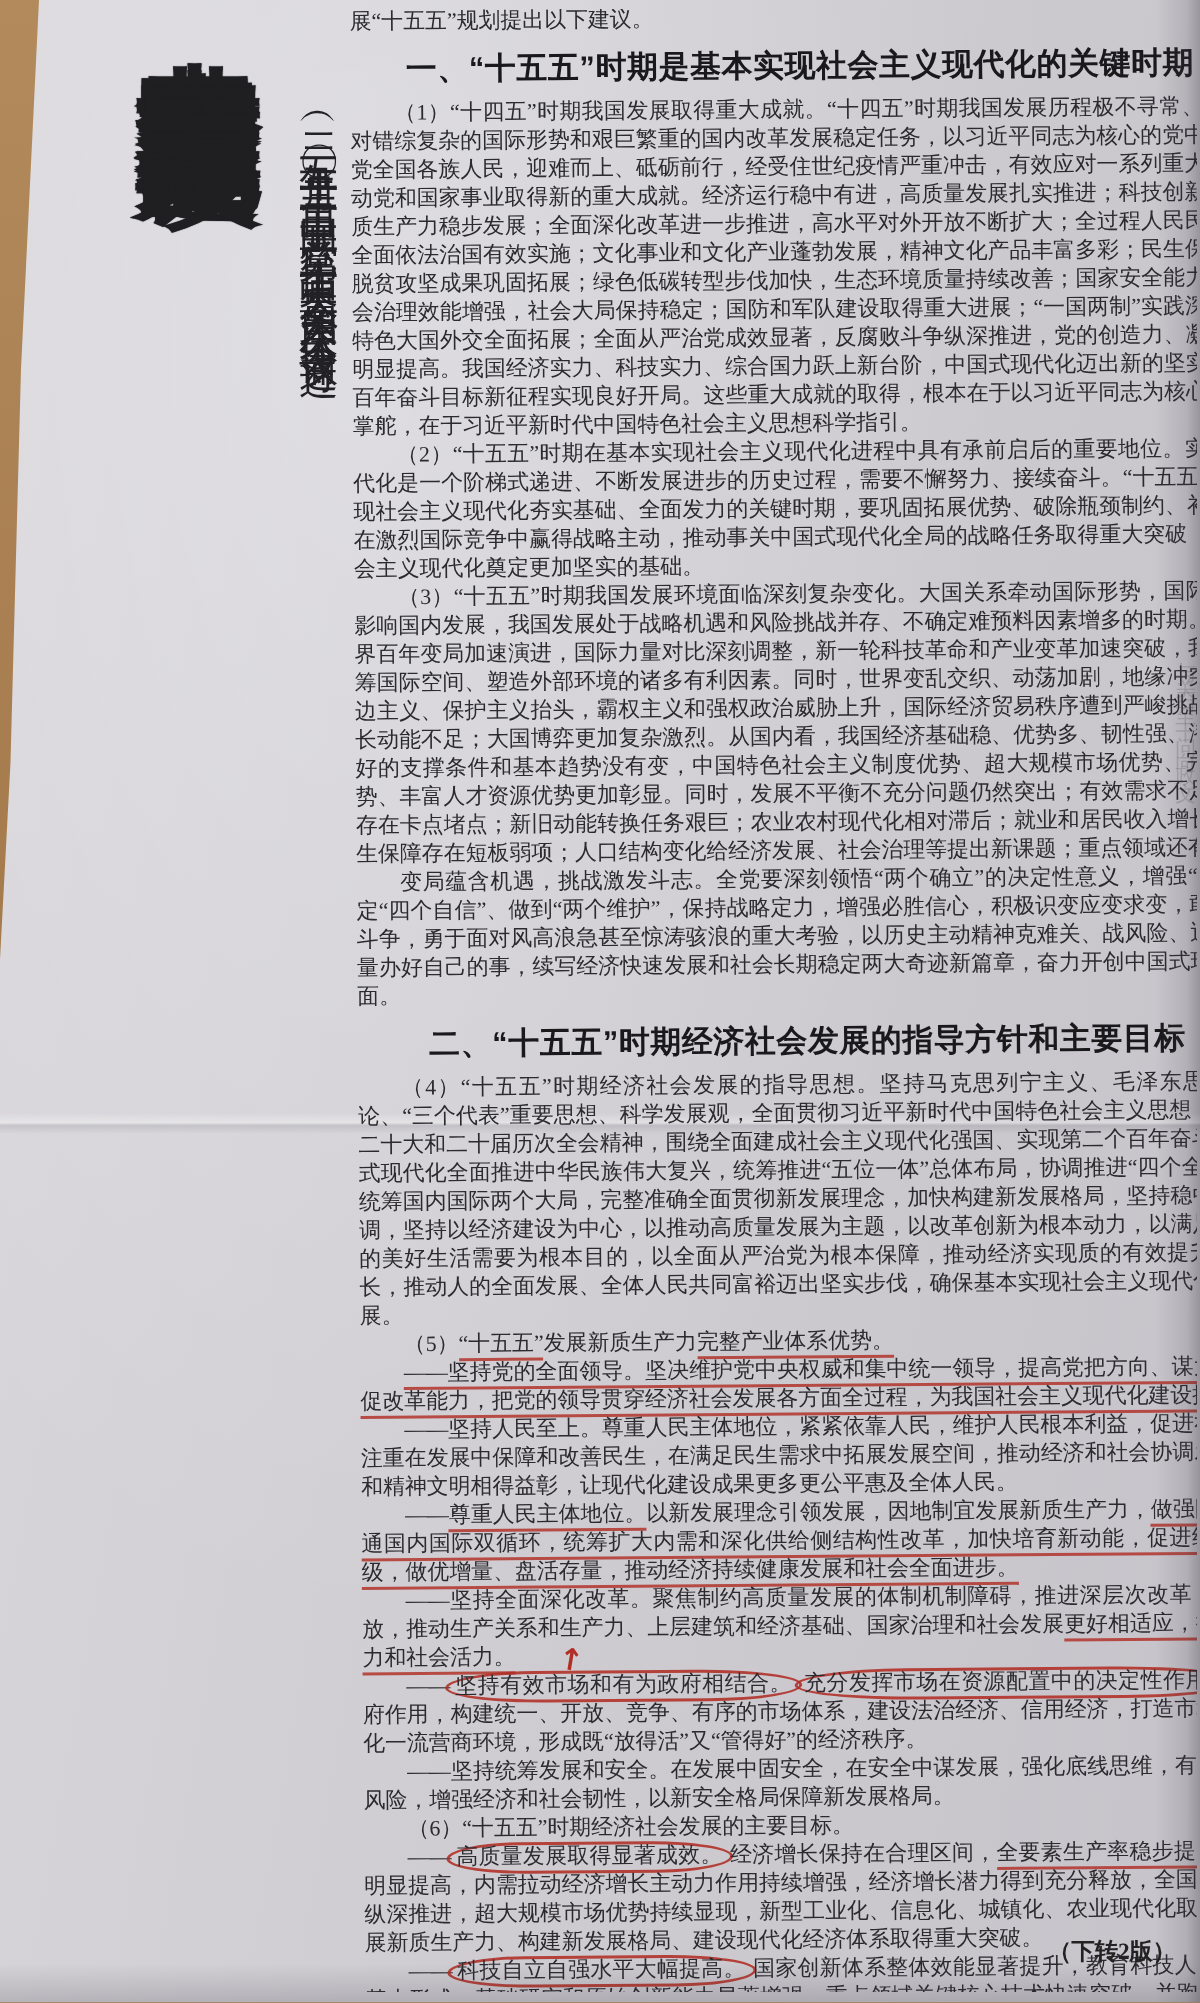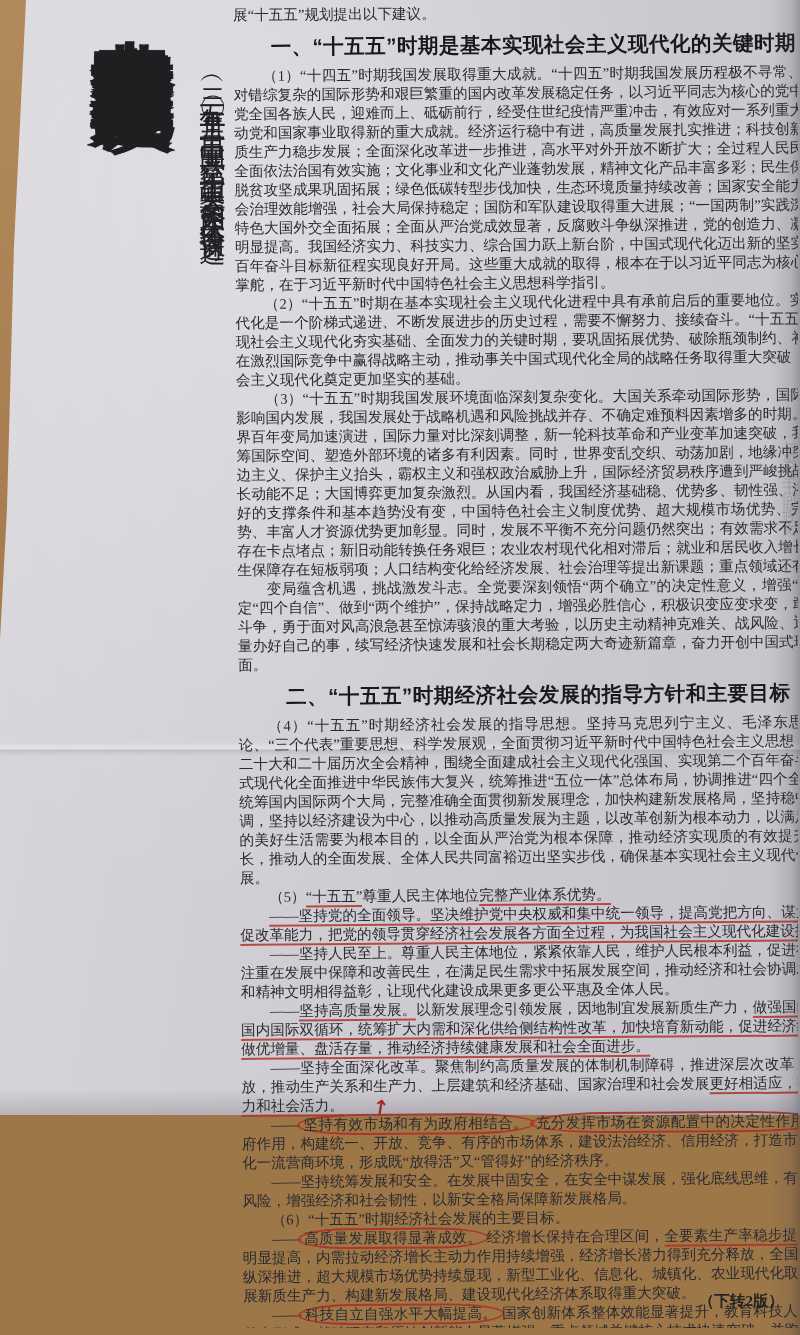--- a/index.html
+++ b/index.html
@@ -3,21 +3,21 @@
 <meta charset="utf-8">
 <style>
   html,body{margin:0;padding:0;}
   body{
     width:800px;height:1335px;overflow:hidden;position:relative;
     background:#9d7748;
     font-family:"Liberation Serif","DejaVu Serif",serif;
   }
   
   .paper{
-    position:absolute;left:0;top:0;width:800px;height:1115px;
+    position:absolute;left:0;top:0;width:800px;height:1335px;
     background:
       radial-gradient(ellipse at 30% 18%, rgba(255,255,255,.25), rgba(255,255,255,0) 55%),
       linear-gradient(100deg,#dad8dc 0%,#d2d0d5 35%,#ccc9cf 65%,#c6c3ca 100%);
   }
   .wood-wedge{
     position:absolute;left:0;top:0;width:30px;height:820px;
     background:linear-gradient(180deg,#b28a5c,#a87e50 60%,#a17747);
     clip-path:polygon(0 0,26px 0,14px 30%,7px 62%,0 78%);
   }
   .crease-h{
@@ -115,27 +115,27 @@
 
       <p><span>（1）“十四五”时期我国发展取得重大成就。“十四五”时期我国发展历程极不寻常、极不平凡。面对错综复杂的国际形势和艰巨繁重的国内改革发展稳定任务，以习近平同志为核心的党中央团结带领全党全国各族人民，迎难而上、砥砺前行，经受住世纪疫情严重冲击，有效应对一系列重大风险挑战，推动党和国家事业取得新的重大成就。经济运行稳中有进，高质量发展扎实推进；科技创新成果丰硕，新质生产力稳步发展；全面深化改革进一步推进，高水平对外开放不断扩大；全过程人民民主深入发展，全面依法治国有效实施；文化事业和文化产业蓬勃发展，精神文化产品丰富多彩；民生保障扎实稳固，脱贫攻坚成果巩固拓展；绿色低碳转型步伐加快，生态环境质量持续改善；国家安全能力有效提升，社会治理效能增强，社会大局保持稳定；国防和军队建设取得重大进展；“一国两制”实践深入推进；中国特色大国外交全面拓展；全面从严治党成效显著，反腐败斗争纵深推进，党的创造力、凝聚力、战斗力明显提高。我国经济实力、科技实力、综合国力跃上新台阶，中国式现代化迈出新的坚实步伐，第二个百年奋斗目标新征程实现良好开局。这些重大成就的取得，根本在于以习近平同志为核心的党中央领航掌舵，在于习近平新时代中国特色社会主义思想科学指引。</span></p>
       <p><span>（2）“十五五”时期在基本实现社会主义现代化进程中具有承前启后的重要地位。实现社会主义现代化是一个阶梯式递进、不断发展进步的历史过程，需要不懈努力、接续奋斗。“十五五”时期是基本实现社会主义现代化夯实基础、全面发力的关键时期，要巩固拓展优势、破除瓶颈制约、补强短板弱项，在激烈国际竞争中赢得战略主动，推动事关中国式现代化全局的战略任务取得重大突破，为基本实现社会主义现代化奠定更加坚实的基础。</span></p>
       <p><span>（3）“十五五”时期我国发展环境面临深刻复杂变化。大国关系牵动国际形势，国际形势演变深刻影响国内发展，我国发展处于战略机遇和风险挑战并存、不确定难预料因素增多的时期。从国际看，世界百年变局加速演进，国际力量对比深刻调整，新一轮科技革命和产业变革加速突破，我国具备主动运筹国际空间、塑造外部环境的诸多有利因素。同时，世界变乱交织、动荡加剧，地缘冲突易发多发；单边主义、保护主义抬头，霸权主义和强权政治威胁上升，国际经济贸易秩序遭到严峻挑战，世界经济增长动能不足；大国博弈更加复杂激烈。从国内看，我国经济基础稳、优势多、韧性强、潜能大，长期向好的支撑条件和基本趋势没有变，中国特色社会主义制度优势、超大规模市场优势、完整产业体系优势、丰富人才资源优势更加彰显。同时，发展不平衡不充分问题仍然突出；有效需求不足，国内大循环存在卡点堵点；新旧动能转换任务艰巨；农业农村现代化相对滞后；就业和居民收入增长压力较大，民生保障存在短板弱项；人口结构变化给经济发展、社会治理等提出新课题；重点领域还有风险隐患。</span></p>
       <p><span>变局蕴含机遇，挑战激发斗志。全党要深刻领悟“两个确立”的决定性意义，增强“四个意识”、坚定“四个自信”、做到“两个维护”，保持战略定力，增强必胜信心，积极识变应变求变，敢于斗争、善于斗争，勇于面对风高浪急甚至惊涛骇浪的重大考验，以历史主动精神克难关、战风险、迎挑战，集中力量办好自己的事，续写经济快速发展和社会长期稳定两大奇迹新篇章，奋力开创中国式现代化建设新局面。</span></p>
 
       <div class="sec-h"><span>二、“十五五”时期经济社会发展的指导方针和主要目标</span></div>
 
       <p><span>（4）“十五五”时期经济社会发展的指导思想。坚持马克思列宁主义、毛泽东思想、邓小平理论、“三个代表”重要思想、科学发展观，全面贯彻习近平新时代中国特色社会主义思想，深入贯彻党的二十大和二十届历次全会精神，围绕全面建成社会主义现代化强国、实现第二个百年奋斗目标，以中国式现代化全面推进中华民族伟大复兴，统筹推进“五位一体”总体布局，协调推进“四个全面”战略布局，统筹国内国际两个大局，完整准确全面贯彻新发展理念，加快构建新发展格局，坚持稳中求进工作总基调，坚持以经济建设为中心，以推动高质量发展为主题，以改革创新为根本动力，以满足人民日益增长的美好生活需要为根本目的，以全面从严治党为根本保障，推动经济实现质的有效提升和量的合理增长，推动人的全面发展、全体人民共同富裕迈出坚实步伐，确保基本实现社会主义现代化取得决定性进展。</span></p>
 
-      <p><span>（5）</span><span class="u">“十五五”</span><span>尊重人民主体地位</span><span class="u">完整产业体系优势。</span></p>
+      <p><span>（5）</span><span class="u">“十五五”</span><span>发展新质生产力</span><span class="u">完整产业体系优势。</span></p>
 
       <p><span class="u">——坚持党的全面领导。坚决维护党中央权威和集中统一领导，提高党把方向、谋大局、定政策、促改革能力，把党的领导贯穿经济社会发展各方面全过程，为我国社会主义现代化建设提供根本保证。</span></p>
 
       <p><span>——坚持人民至上。尊重人民主体地位，紧紧依靠人民，维护人民根本利益，促进社会公平正义，注重在发展中保障和改善民生，在满足民生需求中拓展发展空间，推动经济和社会协调发展、物质文明和精神文明相得益彰，让现代化建设成果更多更公平惠及全体人民。</span></p>
 
-      <p><span>——</span><span class="u">坚持高质量发展。</span><span>以新发展理念引领发展，因地制宜发展新质生产力，</span><span class="u">做强国内大循环，畅通国内国际双循环，统筹扩大内需和深化供给侧结构性改革，加快培育新动能，促进经济结构优化升级，做优增量、盘活存量，推动经济持续健康发展和社会全面进步。</span></p>
+      <p><span>——</span><span class="u">尊重人民主体地位。</span><span>以新发展理念引领发展，因地制宜发展新质生产力，</span><span class="u">做强国内大循环，畅通国内国际双循环，统筹扩大内需和深化供给侧结构性改革，加快培育新动能，促进经济结构优化升级，做优增量、盘活存量，推动经济持续健康发展和社会全面进步。</span></p>
 
       <p><span>——坚持全面深化改革。聚焦制约高质量发展的体制机制障碍，推进深层次改革，扩大高水平开放，推动生产关系和生产力、上层建筑和经济基础、国家治理和社会发展</span><span class="u">更好相适应，持续增强发展动力和社会活力。</span><span class="red-arrow">↑</span></p>
 
       <p><span>——</span><span class="c">坚持有效市场和有为政府相结合。</span><span class="c">充分发挥市场在资源配置中的决定性作用，</span><span>更好发挥政府作用，构建统一、开放、竞争、有序的市场体系，建设法治经济、信用经济，打造市场化法治化国际化一流营商环境，形成既“放得活”又“管得好”的经济秩序。</span></p>
 
       <p><span>——坚持统筹发展和安全。在发展中固安全，在安全中谋发展，强化底线思维，有效防范化解各类风险，增强经济和社会韧性，以新安全格局保障新发展格局。</span></p>
 
       <p><span>（6）“十五五”时期经济社会发展的主要目标。</span></p>
 
       <p><span>——</span><span class="c">高质量发展取得显著成效。</span><span>经济增长保持在合理区间，</span><span class="u">全要素生产率稳步提升，</span><span>居民消费率明显提高，内需拉动经济增长主动力作用持续增强，经济增长潜力得到充分释放，全国统一大市场建设纵深推进，超大规模市场优势持续显现，新型工业化、信息化、城镇化、农业现代化取得重大进展，发展新质生产力、构建新发展格局、建设现代化经济体系取得重大突破。</span></p>

